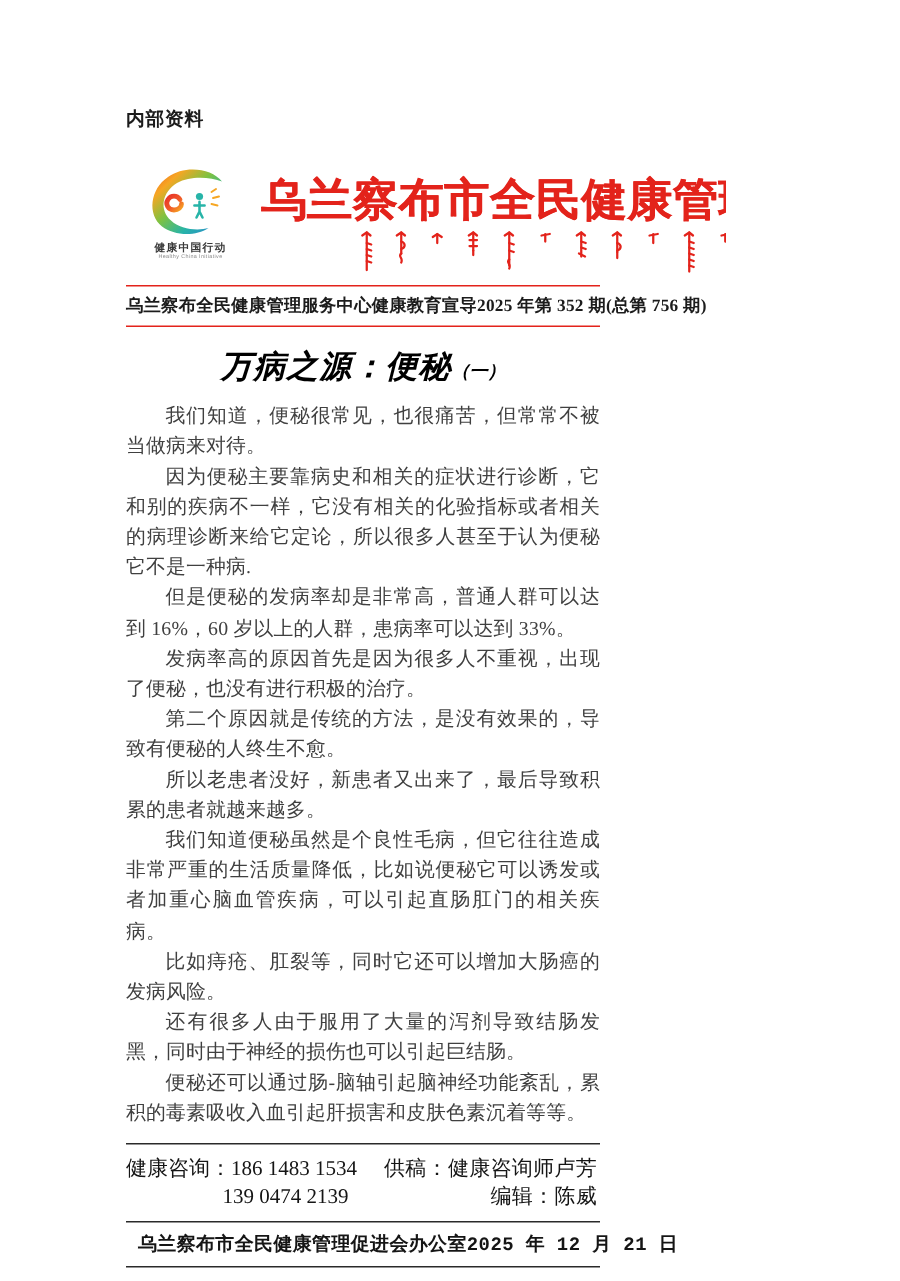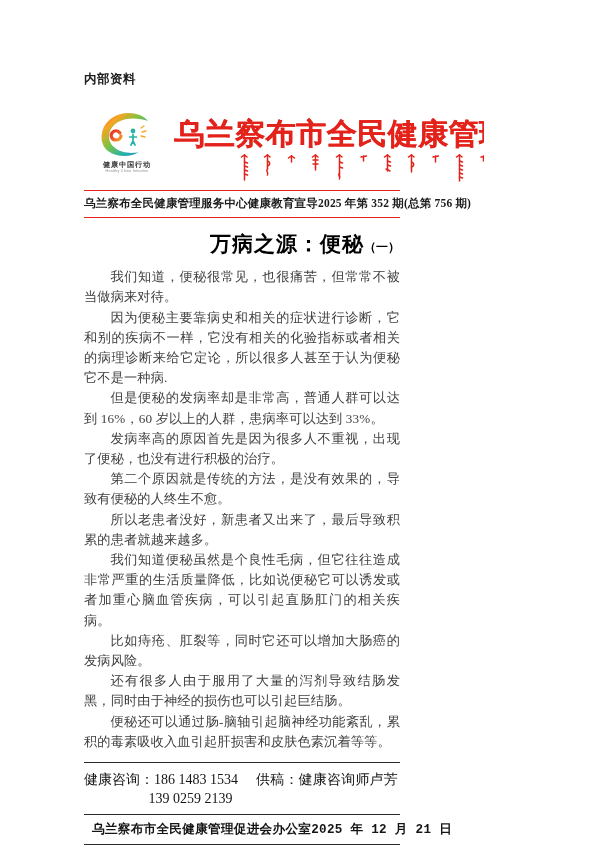--- a/index.html
+++ b/index.html
@@ -134,28 +134,29 @@
     color: #1c1c1c;
     letter-spacing: 0.3px;
     padding: 5px 0 3px 0;
     white-space: nowrap;
   }
   .subtitle-left { letter-spacing: 0.2px; }
   .subtitle-right { letter-spacing: 0.2px; }
 
   
   .article-title {
-    text-align: right;
+    text-align: center;
     font-family: "Liberation Serif", "DejaVu Serif", serif;
     font-weight: bold;
     font-size: 21px;
     letter-spacing: 1px;
     color: #000000;
     margin: 14px 0 10px 0;
     line-height: 1.2;
+    font-style: italic;
   }
   .article-title .subpart {
     font-size: 12px;
     font-weight: bold;
     letter-spacing: 0;
   }
 
   
   .body-copy {
     font-family: "Liberation Serif", "DejaVu Serif", serif;
@@ -426,24 +427,25 @@
     <p>比如痔疮、肛裂等，同时它还可以增加大肠癌的发病风险。</p>
     <p>还有很多人由于服用了大量的泻剂导致结肠发黑，同时由于神经的损伤也可以引起巨结肠。</p>
     <p>便秘还可以通过肠-脑轴引起脑神经功能紊乱，累积的毒素吸收入血引起肝损害和皮肤色素沉着等等。</p>
   </div>
 
   <hr class="rule-thin" style="margin-top:10px;">
 
   <div class="contact-block">
     <div class="contact-left">
       <div><span>健康咨询：</span><span>186 1483 1534</span></div>
-      <div class="phone-row-2"><span>139 0259 2139</span></div>
+      <div class="phone-row-2"><span>139 0474 2139</span></div>
     </div>
     <div class="contact-right">
       <div class="credit-row"><span>供稿：</span><span>健康咨询师卢芳</span></div>
+      <div class="credit-row"><span>编辑：</span><span>陈威</span></div>
     </div>
   </div>
 
   <hr class="rule-thin">
 
   <div class="footer-block">
     <span class="footer-office">乌兰察布市全民健康管理促进会办公室</span>
     <span class="footer-date">2025 年 12 月 21 日</span>
   </div>
 

